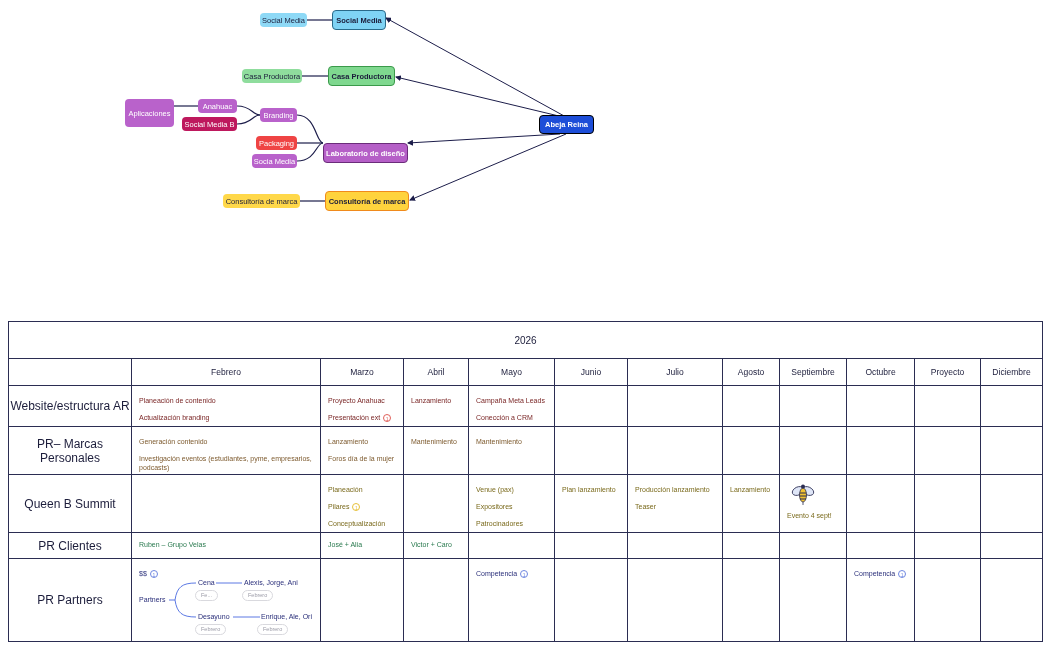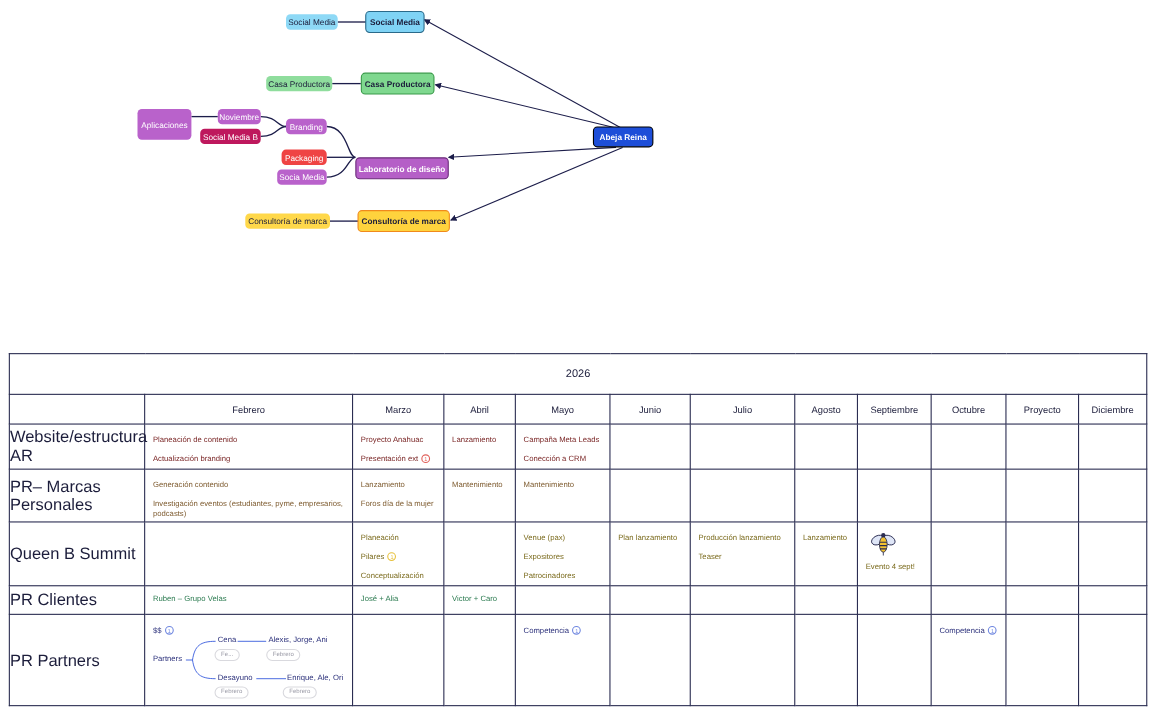--- a/index.html
+++ b/index.html
@@ -7,21 +7,21 @@
   .mm { position:absolute; left:0; top:0; width:1050px; height:230px; }
   .node { position:absolute; box-sizing:border-box; display:flex; align-items:center; justify-content:center; font-size:7.5px; border-radius:4px; white-space:nowrap; }
   .node.main { font-weight:bold; border:1.3px solid; }
   .node.leaf { border:none; }
   svg.lines { position:absolute; left:0; top:0; }
 
   table.plan { position:absolute; left:8px; top:321px; width:1034px; border-collapse:collapse; table-layout:fixed; }
   table.plan td, table.plan th { border:1.4px solid #2b2d52; vertical-align:top; padding:0; font-weight:normal; }
   .title-cell { height:36px; text-align:center; vertical-align:middle !important; font-size:10px; font-weight:bold; color:#1c1d3b; }
   .hdr { height:26px; font-size:8.5px; color:#1c1d3b; text-align:center; vertical-align:middle !important; }
-  .rowlabel { font-size:15px; font-weight:bold; color:#1c1d3b; vertical-align:middle !important; }
+  .rowlabel { font-size:12px; font-weight:bold; color:#1c1d3b; text-align:center; vertical-align:middle !important; }
   .cell { padding:6px 7px 0 7px !important; font-size:7px; line-height:17px; }
   .item { display:block; white-space:nowrap; }
   .c-red { color:#7a2626; }
   .c-brown { color:#7d5a2e; }
   .c-olive { color:#7a6a1c; }
   .c-green { color:#2a7a4f; }
   .c-blue { color:#2a2f7a; }
   .badge { display:inline-block; width:8px; height:8px; border-radius:50%; border:1px solid; font-size:5px; line-height:8px; text-align:center; margin-left:3px; vertical-align:middle; box-sizing:border-box; }
   .b-red { border-color:#e0605a; color:#e0605a; }
   .b-yel { border-color:#e7c13c; color:#e7c13c; }
@@ -75,21 +75,21 @@
     <span>Casa Productora</span>
   </div>
 
   <div class="node main" style="left:323px;top:133px;width:85px;height:20px;background:#b55fc7;border-color:#6b2c7a;color:#fff;margin-top:10px;">
     <span>Laboratorio de diseño</span>
   </div>
   <div class="node leaf" style="left:260px;top:108px;width:37px;height:14px;background:#b962cb;color:#fff;">
     <span>Branding</span>
   </div>
   <div class="node leaf" style="left:198px;top:99px;width:39px;height:14px;background:#b962cb;color:#fff;">
-    <span>Noviembre</span>
+    <span>Anahuac</span>
   </div>
   <div class="node leaf" style="left:125px;top:99px;width:49px;height:28px;background:#b962cb;color:#fff;">
     <span>Aplicaciones</span>
   </div>
   <div class="node leaf" style="left:182px;top:117px;width:55px;height:14px;background:#be185d;color:#fff;">
     <span>Social Media B</span>
   </div>
   <div class="node leaf" style="left:256px;top:136px;width:41px;height:14px;background:#ef4444;color:#fff;">
     <span>Packaging</span>
   </div>

